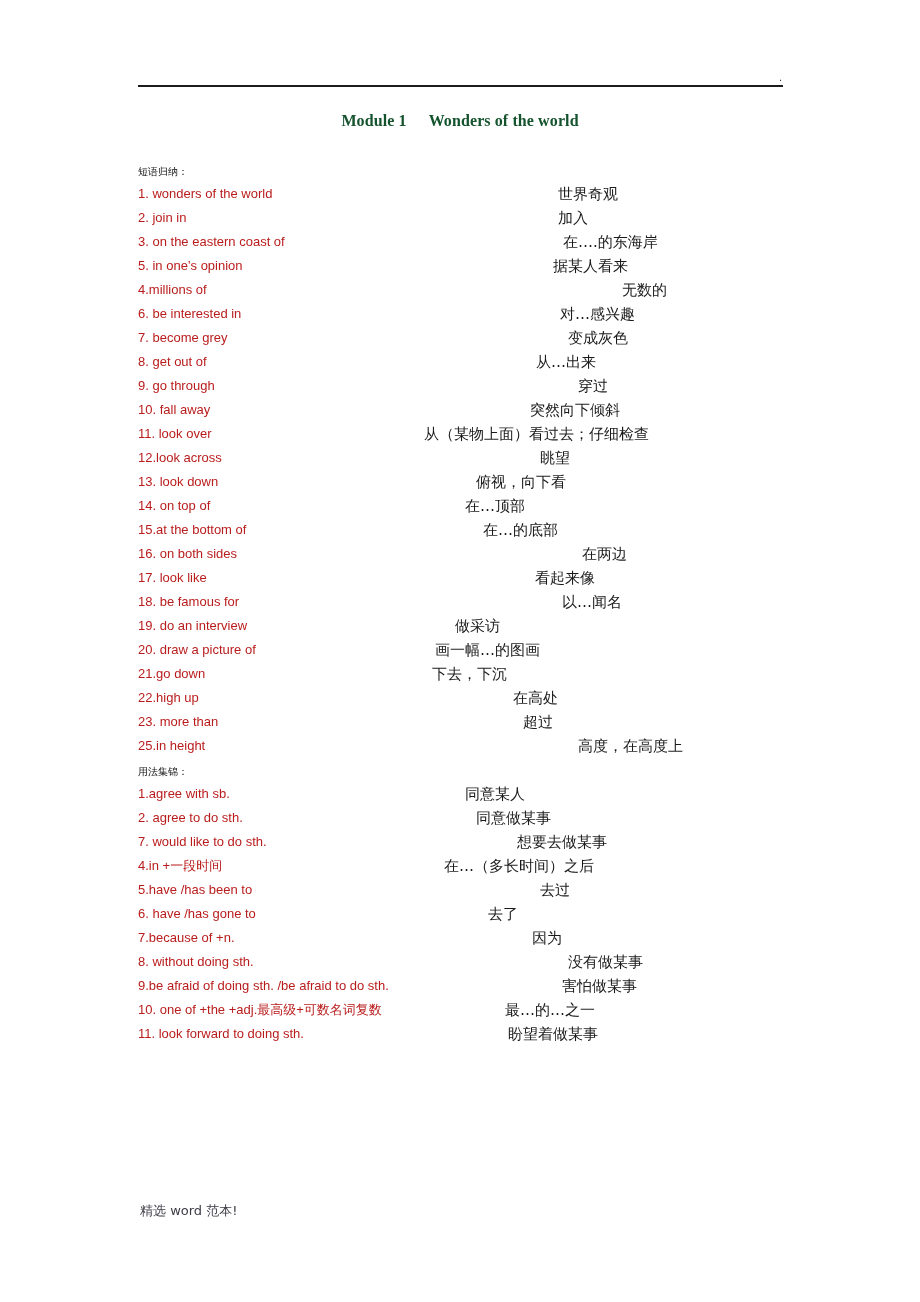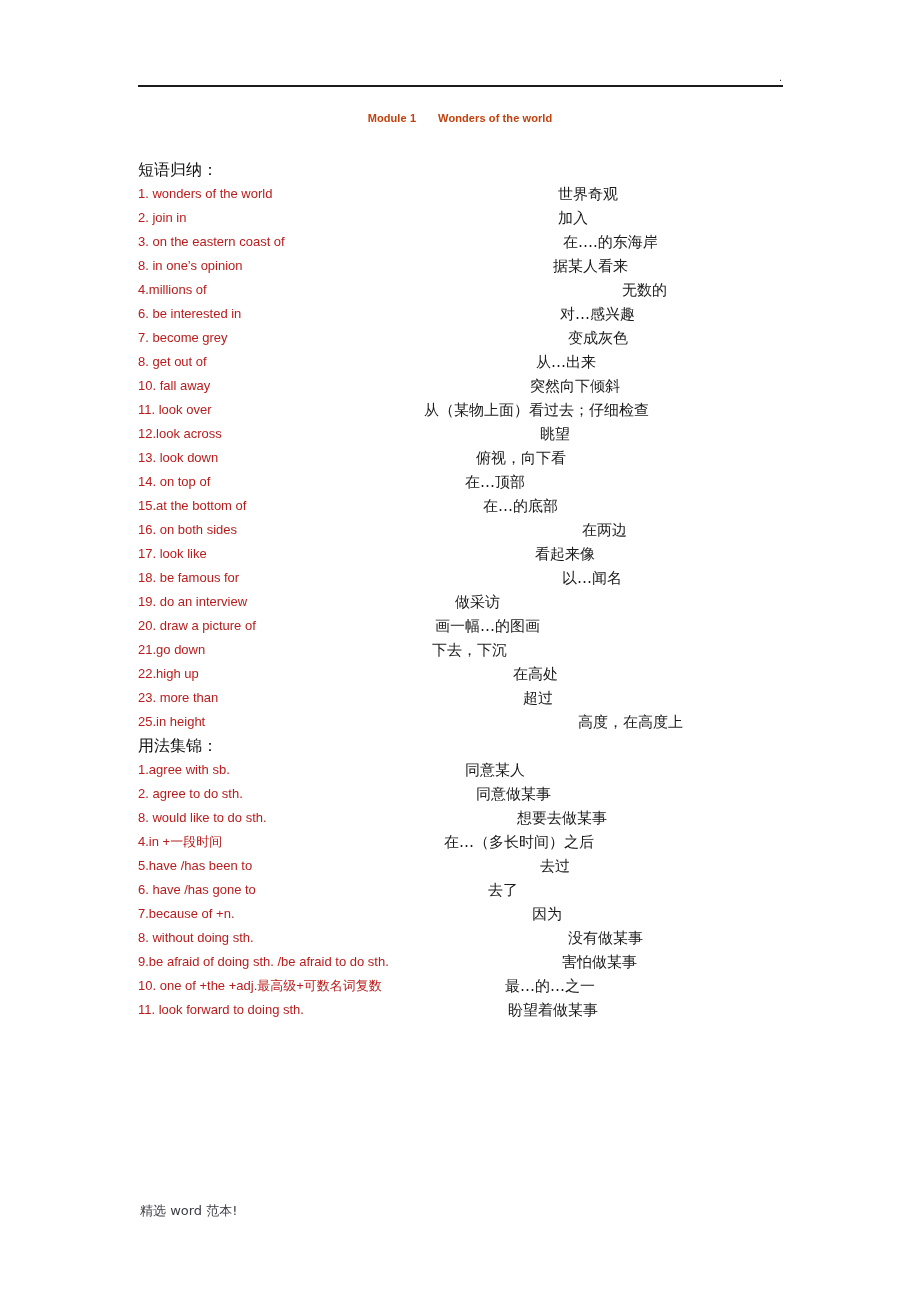--- a/index.html
+++ b/index.html
@@ -48,24 +48,25 @@
     border-top: 2px solid #1c1c1c;
   }
 
   
   .doc-title {
     position: absolute;
     left: 0;
     right: 0;
     top: 112px;
     text-align: center;
-    font-size: 11px;
+    font-size: 16px;
     font-weight: bold;
     letter-spacing: 0.1px;
-    color: #c2410c;
+    color: #14532d;
+    font-family: Liberation Serif, serif;
   }
   .doc-title .gap {
     display: inline-block;
     width: 22px;
   }
 
   
   .content {
     position: absolute;
     left: 138px;
@@ -75,21 +76,21 @@
 
   .line {
     position: relative;
     height: 24px;
     line-height: 24px;
     white-space: nowrap;
     font-size: 15px;
   }
 
   .section-head {
-    font-size: 16px;
+    font-size: 10px;
     color: #111;
     margin-top: 33px;
   }
 
   .en {
     position: absolute;
     left: 0;
     top: 0;
     font-size: 13px;
     color: #b91c1c;
@@ -135,40 +136,44 @@
       </div>
       <div class="line">
         <span class="en">2. join in</span>
         <span class="zh" style="left: 420px;">加入</span>
       </div>
       <div class="line">
         <span class="en">3. on the eastern coast of</span>
         <span class="zh" style="left: 425px;">在….的东海岸</span>
       </div>
       <div class="line">
-        <span class="en">8. in one’s opinion</span>
+        <span class="en">5. in one’s opinion</span>
         <span class="zh" style="left: 415px;">据某人看来</span>
       </div>
       <div class="line">
         <span class="en">4.millions of</span>
         <span class="zh" style="left: 484px;">无数的</span>
       </div>
       <div class="line">
         <span class="en">6. be interested in</span>
         <span class="zh" style="left: 422px;">对…感兴趣</span>
       </div>
       <div class="line">
         <span class="en">7. become grey</span>
         <span class="zh" style="left: 430px;">变成灰色</span>
       </div>
       <div class="line">
         <span class="en">8. get out of</span>
         <span class="zh" style="left: 398px;">从…出来</span>
       </div>
       <div class="line">
+        <span class="en">9. go through</span>
+        <span class="zh" style="left: 440px;">穿过</span>
+      </div>
+      <div class="line">
         <span class="en">10. fall away</span>
         <span class="zh" style="left: 392px;">突然向下倾斜</span>
       </div>
       <div class="line">
         <span class="en">11. look over</span>
         <span class="zh" style="left: 286px;">从（某物上面）看过去；仔细检查</span>
       </div>
       <div class="line">
         <span class="en">12.look across</span>
         <span class="zh" style="left: 402px;">眺望</span>
@@ -224,21 +229,21 @@
       <div class="line"><span class="section-head">用法集锦：</span></div>
       <div class="line">
         <span class="en">1.agree with sb.</span>
         <span class="zh" style="left: 327px;">同意某人</span>
       </div>
       <div class="line">
         <span class="en">2. agree to do sth.</span>
         <span class="zh" style="left: 338px;">同意做某事</span>
       </div>
       <div class="line">
-        <span class="en">8. would like to do sth.</span>
+        <span class="en">7. would like to do sth.</span>
         <span class="zh" style="left: 379px;">想要去做某事</span>
       </div>
       <div class="line">
         <span class="en">4.in +一段时间</span>
         <span class="zh" style="left: 306px;">在…（多长时间）之后</span>
       </div>
       <div class="line">
         <span class="en">5.have /has been to</span>
         <span class="zh" style="left: 402px;">去过</span>
       </div>

